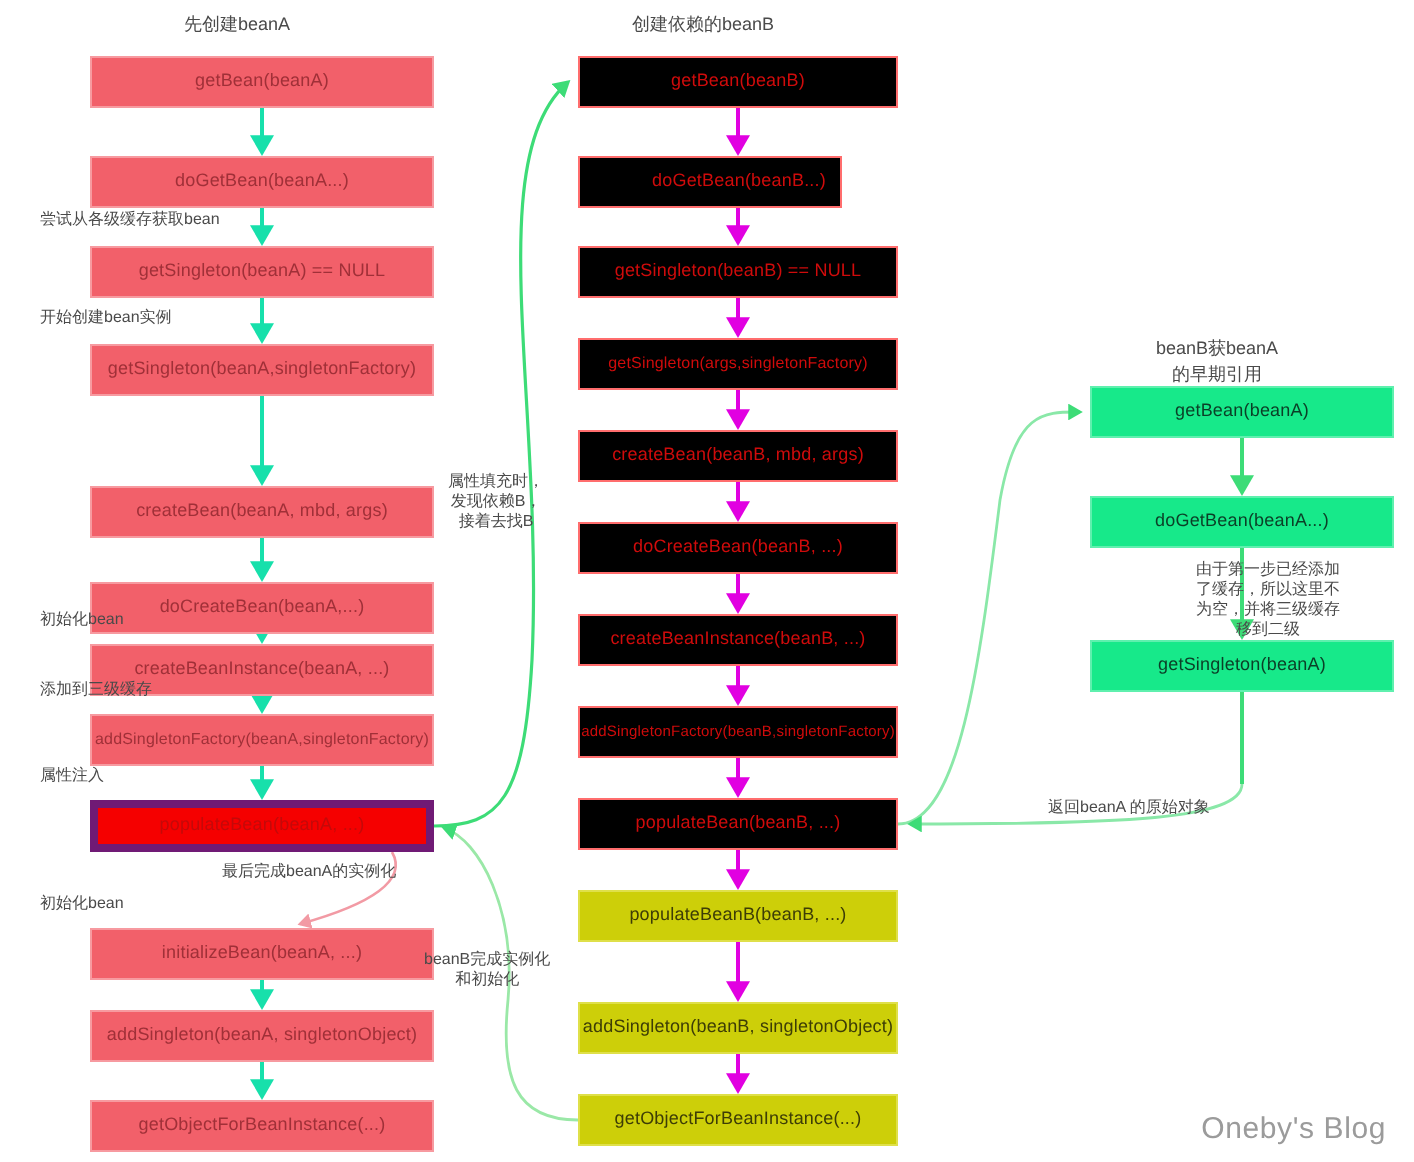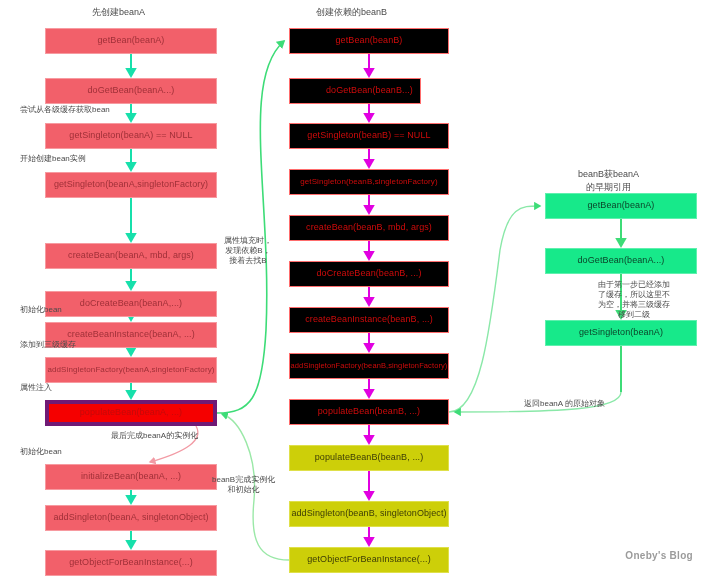--- a/index.html
+++ b/index.html
@@ -65,24 +65,24 @@
   .side-note{
     position:absolute;
     font-size:8px;
     color:#4a4a4a;
     white-space:nowrap;
     line-height:1.25;
   }
   .side-note.ctr{text-align:center;}
   .watermark{
     position:absolute;
-    right:14px;bottom:20px;
-    font-size:10px;
+    right:14px;bottom:8px;
+    font-size:15px;
     color:#9b9b9b;
-    font-weight:bold;
+    font-weight:normal;
     letter-spacing:0.3px;
   }
 </style>
 </head>
 <body>
 
 <div id="canvas">
 
   <svg id="wires" viewBox="0 0 707 581">
     <defs>
@@ -170,21 +170,21 @@
   <div class="side-note" style="left:20px;top:105px;">尝试从各级缓存获取bean</div>
   <div class="side-note" style="left:20px;top:154px;">开始创建bean实例</div>
   <div class="side-note" style="left:20px;top:305px;">初始化bean</div>
   <div class="side-note" style="left:20px;top:340px;">添加到三级缓存</div>
   <div class="side-note" style="left:20px;top:383px;">属性注入</div>
   <div class="side-note" style="left:20px;top:447px;">初始化bean</div>
 
   <div class="node n-b" style="left:289px;top:28px;width:160px;height:26px;">getBean(beanB)</div>
   <div class="node n-b" style="left:289px;top:78px;width:132px;height:26px;padding-left:32px;">doGetBean(beanB...)</div>
   <div class="node n-b" style="left:289px;top:123px;width:160px;height:26px;">getSingleton(beanB) == NULL</div>
-  <div class="node n-b" style="left:289px;top:169px;width:160px;height:26px;font-size:8px;">getSingleton(beanB,singletonFactory)</div>
+  <div class="node n-b" style="left:289px;top:169px;width:160px;height:26px;font-size:8px;">getSingleton(args,singletonFactory)</div>
   <div class="node n-b" style="left:289px;top:215px;width:160px;height:26px;">createBean(beanB, mbd, args)</div>
   <div class="node n-b" style="left:289px;top:261px;width:160px;height:26px;">doCreateBean(beanB, ...)</div>
   <div class="node n-b" style="left:289px;top:307px;width:160px;height:26px;">createBeanInstance(beanB, ...)</div>
   <div class="node n-b" style="left:289px;top:353px;width:160px;height:26px;font-size:7.5px;">addSingletonFactory(beanB,singletonFactory)</div>
   <div class="node n-y" style="left:289px;top:445px;width:160px;height:26px;">populateBeanB(beanB, ...)</div>
   <div class="node n-b" style="left:289px;top:399px;width:160px;height:26px;">populateBean(beanB, ...)</div>
   <div class="node n-y" style="left:289px;top:501px;width:160px;height:26px;">addSingleton(beanB, singletonObject)</div>
   <div class="node n-y" style="left:289px;top:547px;width:160px;height:26px;">getObjectForBeanInstance(...)</div>
 
   <div class="node n-g" style="left:545px;top:193px;width:152px;height:26px;">getBean(beanA)</div>

